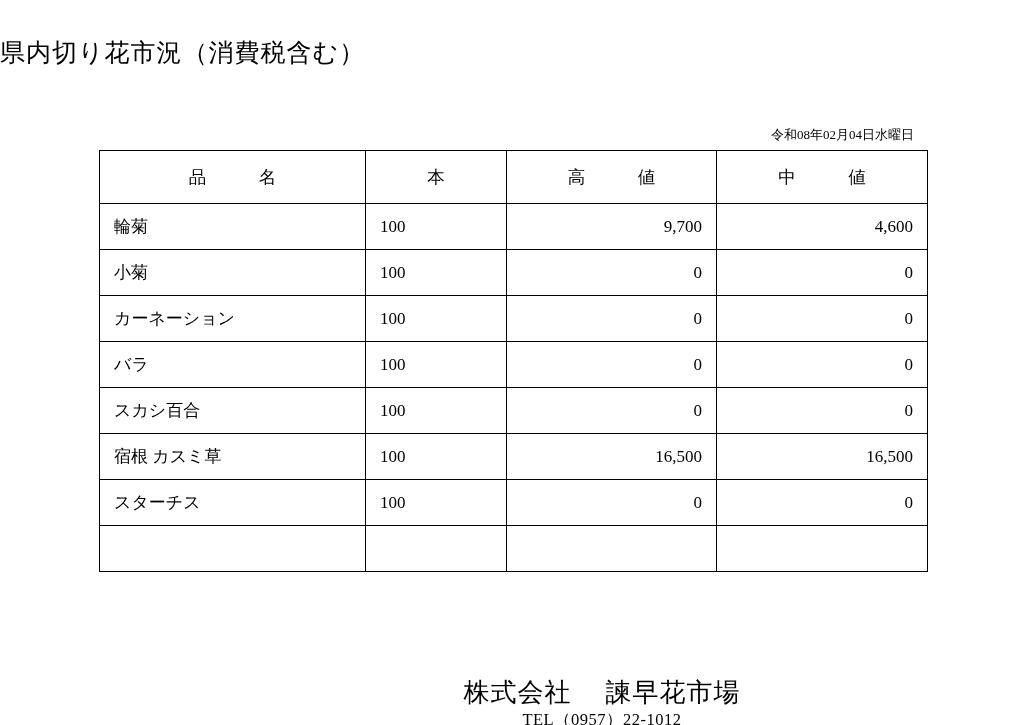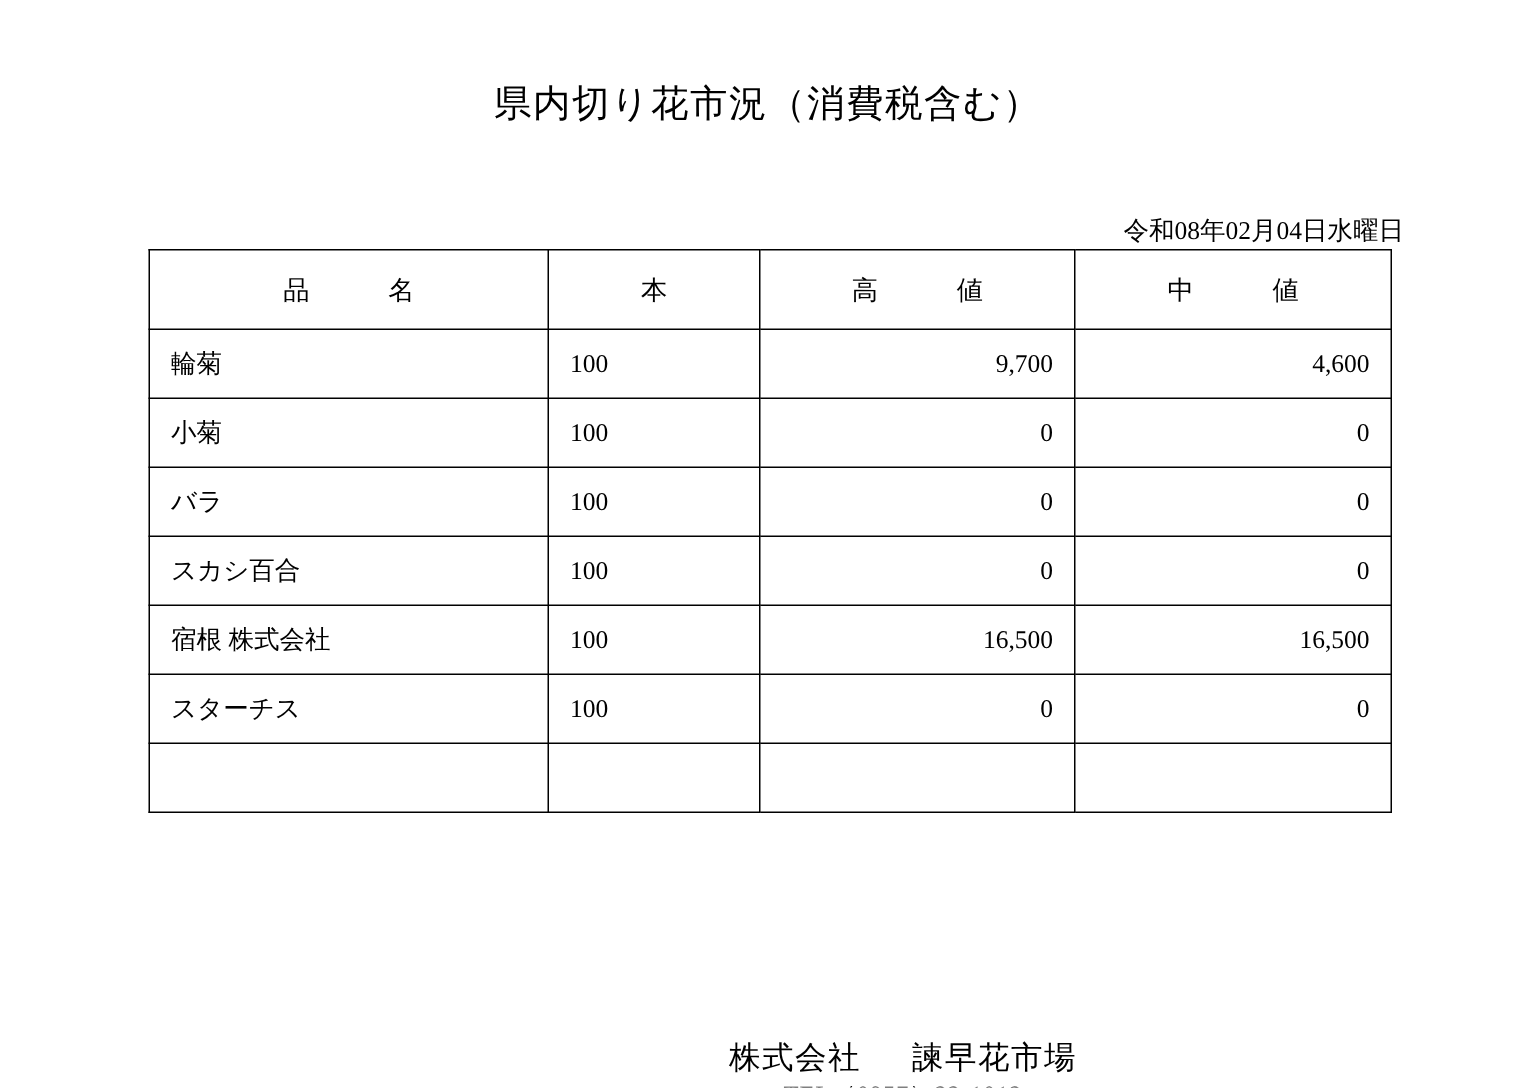--- a/index.html
+++ b/index.html
@@ -15,32 +15,31 @@
     position: relative;
     overflow: hidden;
   }
   .page {
     position: relative;
     width: 1024px;
     height: 725px;
     box-sizing: border-box;
   }
   .doc-title {
-    text-align: center;
     font-size: 25px;
     letter-spacing: 1px;
-    margin-top: 52px;
+    margin-top: 36px;
     font-weight: normal;
     font-family: "Liberation Serif", "DejaVu Serif", serif;
   }
   .doc-date {
     position: absolute;
-    right: 88px;
+    right: 110px;
     top: 90px;
-    font-size: 17px;
+    font-size: 13px;
     letter-spacing: 0px;
     font-family: "Liberation Serif", "DejaVu Serif", serif;
   }
   table.market {
     position: absolute;
     left: 99px;
     top: 114px;
     width: 828px;
     border-collapse: collapse;
     table-layout: fixed;
@@ -85,21 +84,21 @@
   }
   .footer {
     position: absolute;
     left: 0;
     right: 0;
     top: 640px;
     text-align: center;
     line-height: 1.28;
   }
   .company {
-    font-size: 21px;
+    font-size: 26px;
     letter-spacing: 1px;
     padding-left: 180px;
   }
   .company .gap { display: inline-block; width: 34px; }
   .contact {
     font-size: 16.5px;
     padding-left: 180px;
     font-family: "Liberation Serif", "DejaVu Serif", serif;
   }
   .contact div { letter-spacing: 0.5px; }
@@ -135,33 +134,39 @@
         <td class="num">9,700</td>
         <td class="num">4,600</td>
       </tr>
       <tr>
         <td class="name">小菊</td>
         <td class="unit">100</td>
         <td class="num">0</td>
         <td class="num">0</td>
       </tr>
       <tr>
+        <td class="name">カーネーション</td>
+        <td class="unit">100</td>
+        <td class="num">0</td>
+        <td class="num">0</td>
+      </tr>
+      <tr>
         <td class="name">バラ</td>
         <td class="unit">100</td>
         <td class="num">0</td>
         <td class="num">0</td>
       </tr>
       <tr>
         <td class="name">スカシ百合</td>
         <td class="unit">100</td>
         <td class="num">0</td>
         <td class="num">0</td>
       </tr>
       <tr>
-        <td class="name">宿根 株式会社</td>
+        <td class="name">宿根 カスミ草</td>
         <td class="unit">100</td>
         <td class="num">16,500</td>
         <td class="num">16,500</td>
       </tr>
       <tr>
         <td class="name">スターチス</td>
         <td class="unit">100</td>
         <td class="num">0</td>
         <td class="num">0</td>
       </tr>

